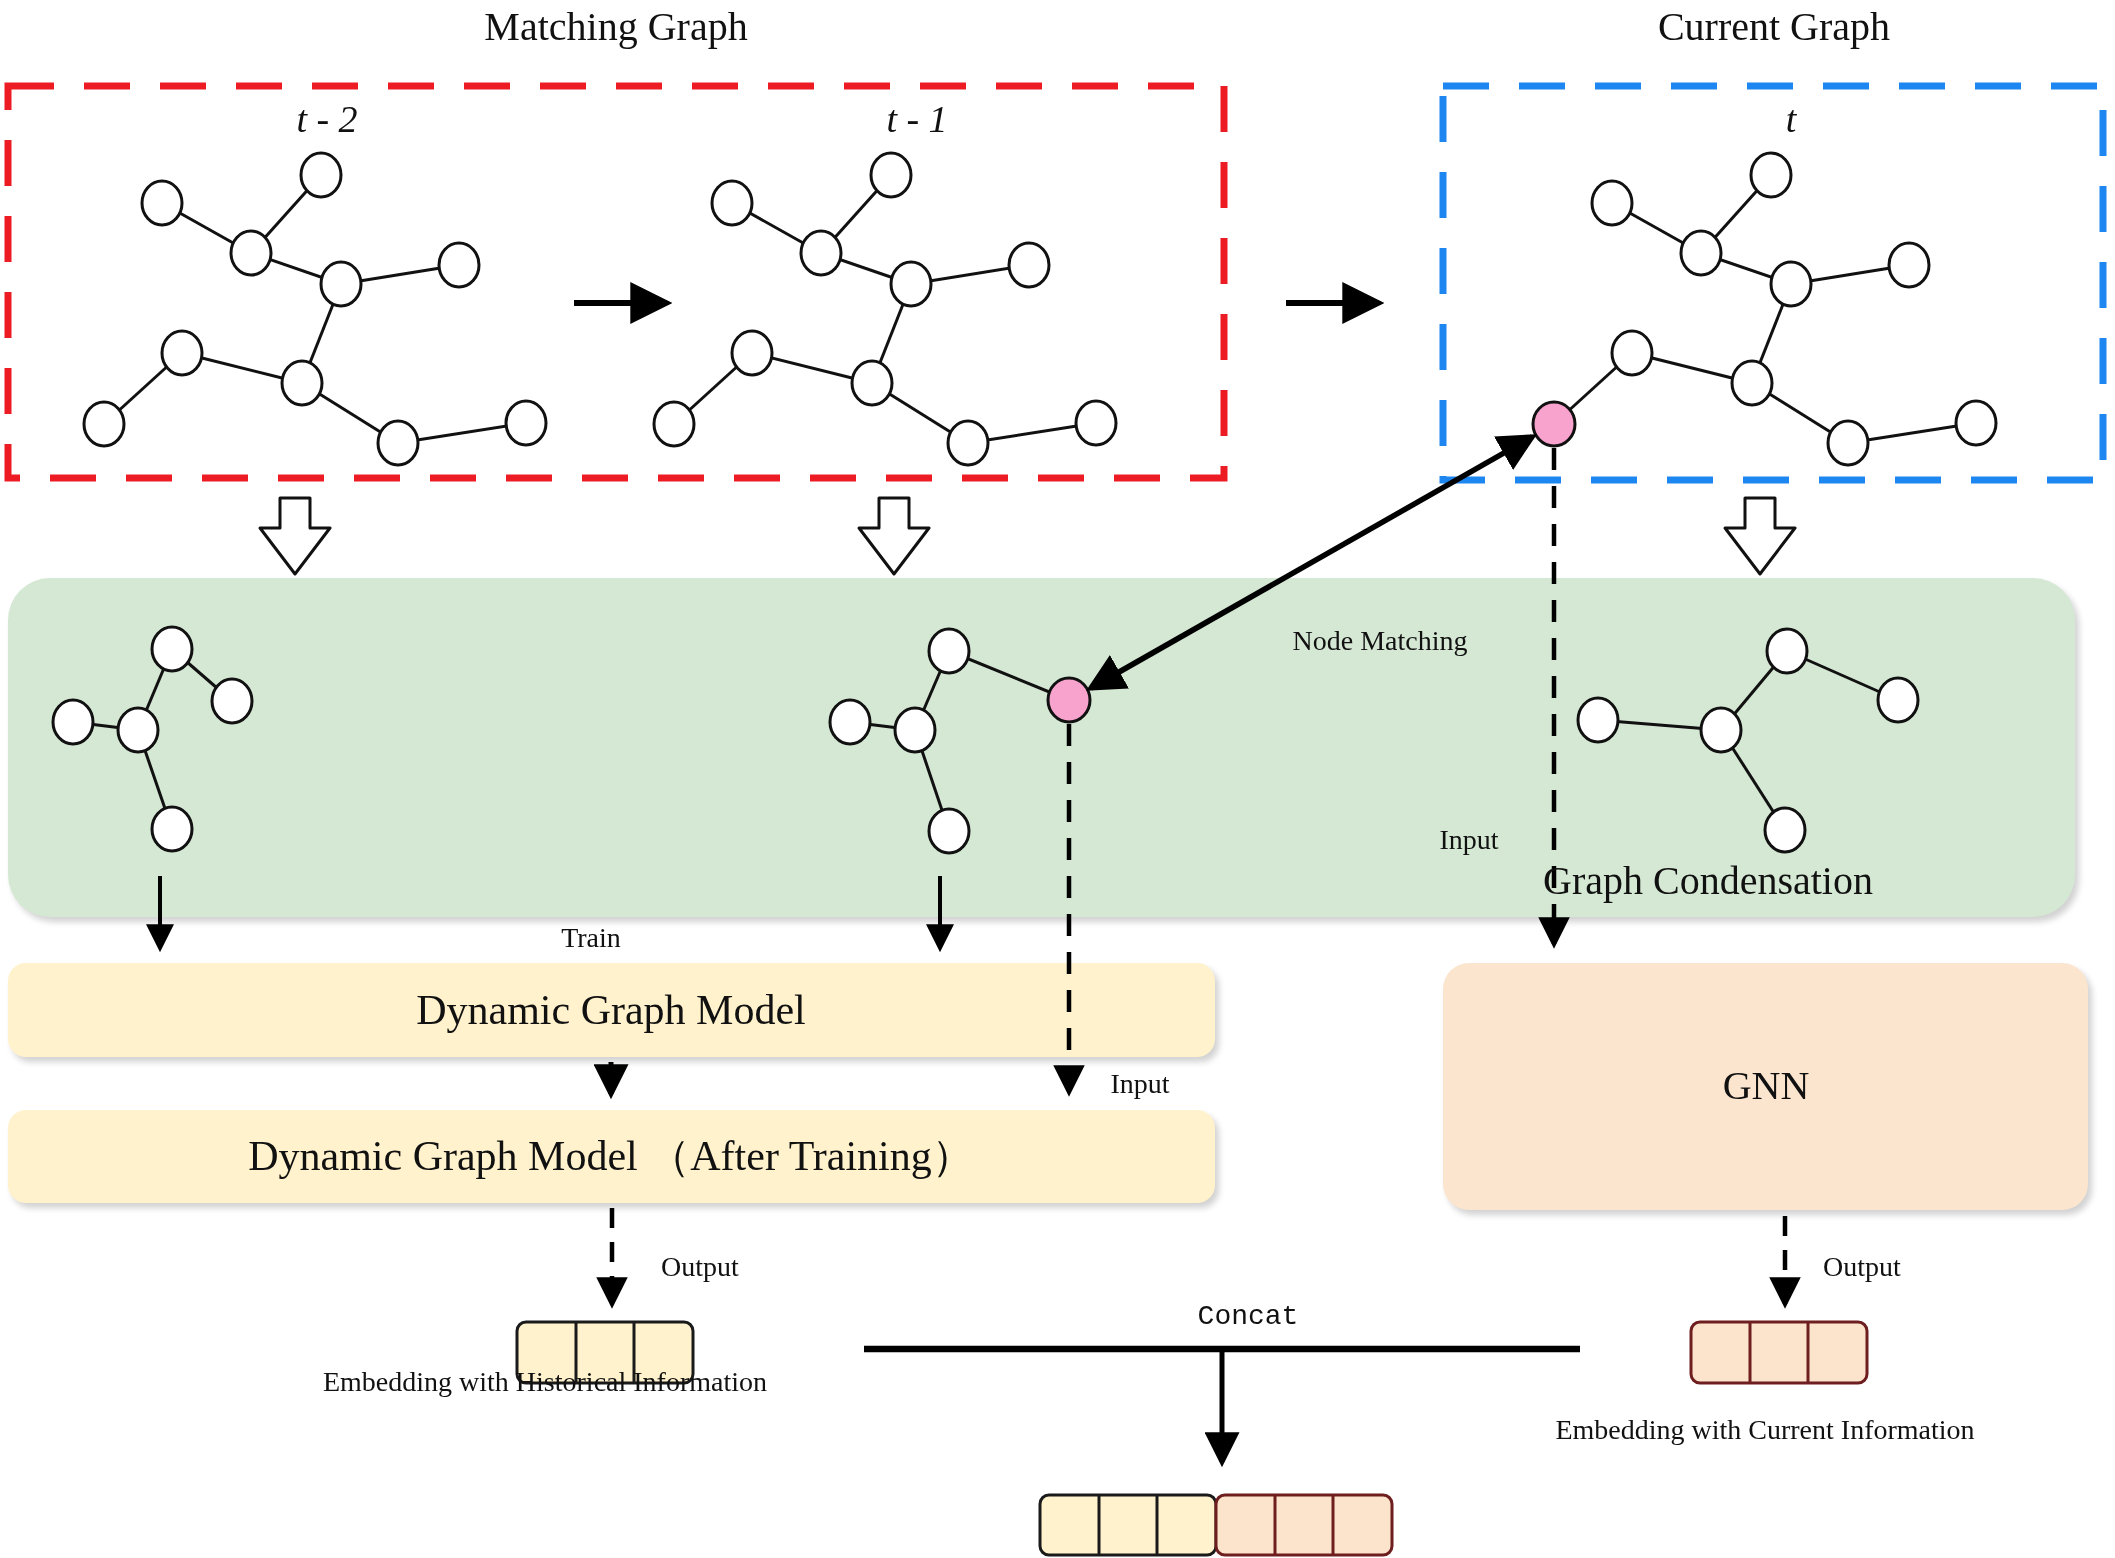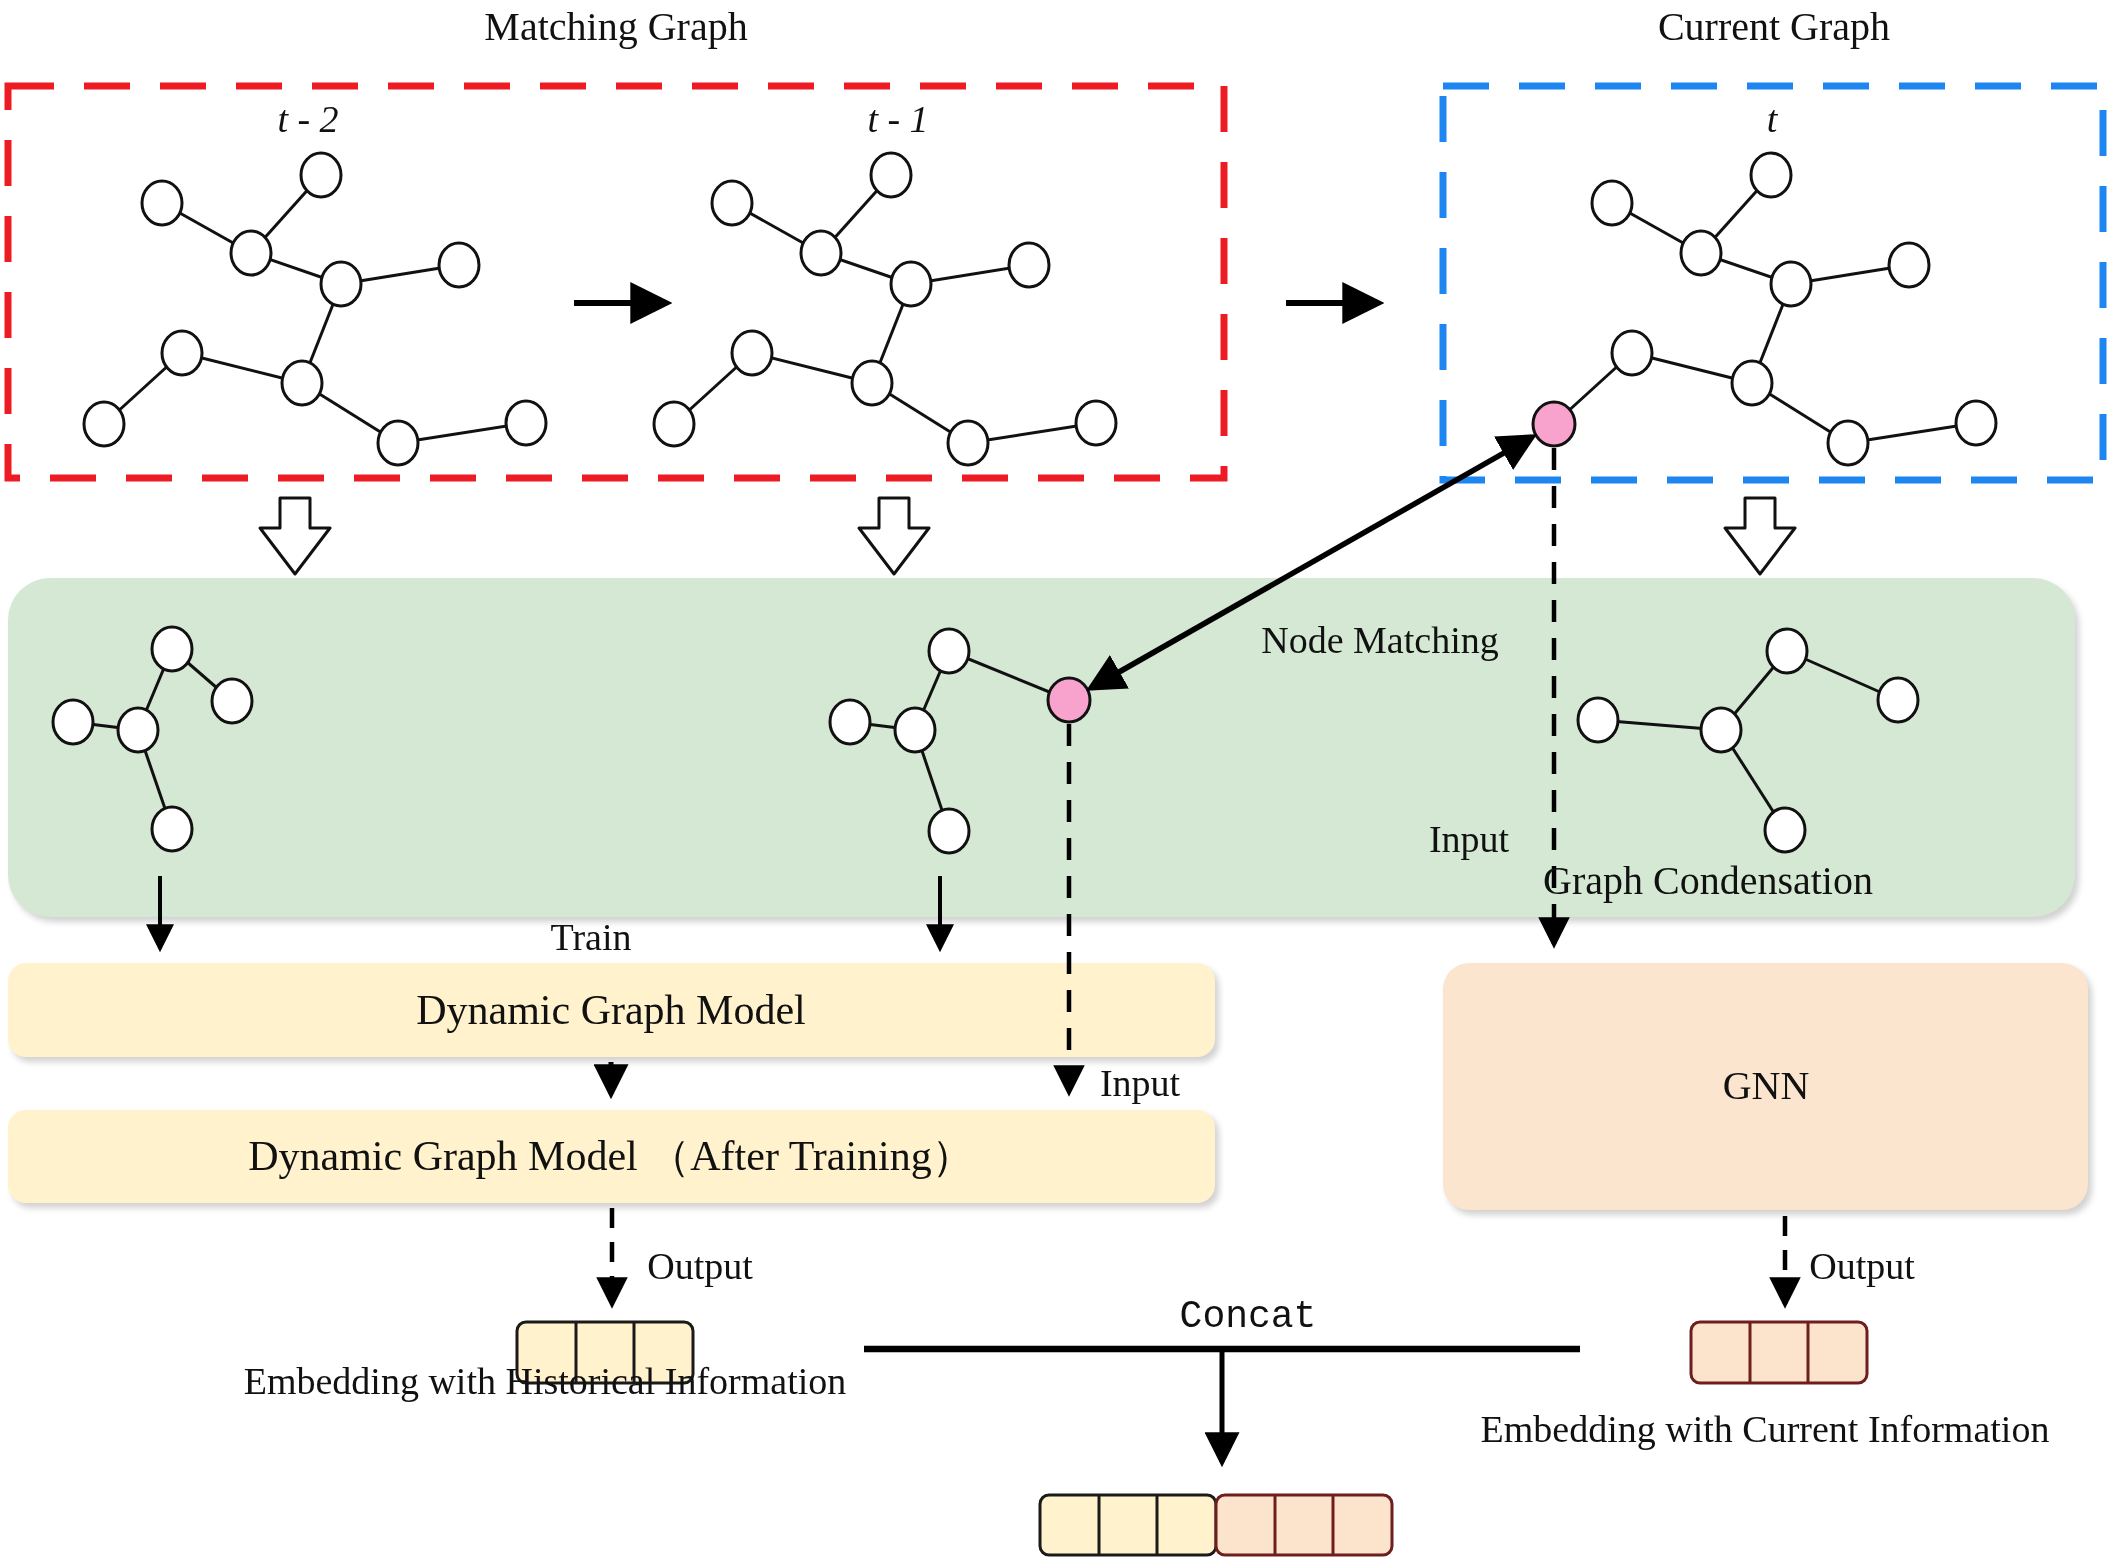--- a/index.html
+++ b/index.html
@@ -8,22 +8,22 @@
     font-family:"Liberation Serif","DejaVu Serif",serif;color:#111;
   }
   .bg{position:absolute;z-index:1;}
   #green-band{left:8px;top:578px;width:2067px;height:339px;background:#D5E8D4;border-radius:42px;box-shadow:4px 5px 6px rgba(0,0,0,0.18);}
   #dgm-box{left:8px;top:963px;width:1207px;height:94px;background:#FFF2CC;border-radius:18px;box-shadow:4px 5px 6px rgba(0,0,0,0.18);}
   #dgm-trained-box{left:8px;top:1110px;width:1207px;height:93px;background:#FFF2CC;border-radius:18px;box-shadow:4px 5px 6px rgba(0,0,0,0.18);}
   #gnn-box{left:1443px;top:963px;width:645px;height:247px;background:#FBE5CE;border-radius:26px;box-shadow:4px 5px 6px rgba(0,0,0,0.18);}
   svg#wires{position:absolute;left:0;top:0;z-index:2;pointer-events:none;}
   .label{position:absolute;z-index:3;white-space:nowrap;transform:translate(-50%,-50%);line-height:1.1;}
   .f-title{font-size:40px;}
-  .f-t{font-size:38px;font-style:italic;}
-  .f-mid{font-size:38px;}
+  .f-t{font-size:38px;font-style:italic;margin-left:19px;}
+  .f-mid{font-size:28px;}
   .f-cond{font-size:40px;}
   .f-model{font-size:42px;}
   .f-gnn{font-size:40px;}
   
   .edge{stroke:#111;stroke-width:3;fill:none;}
   .node{fill:#ffffff;stroke:#111;stroke-width:3;}
   .node-pink{fill:#F8A3CD;stroke:#111;stroke-width:3;}
   .arrow{stroke:#000;fill:none;}
   .hollow-arrow{fill:#ffffff;stroke:#111;stroke-width:3;stroke-linejoin:round;}
   .dashbox{fill:none;}

